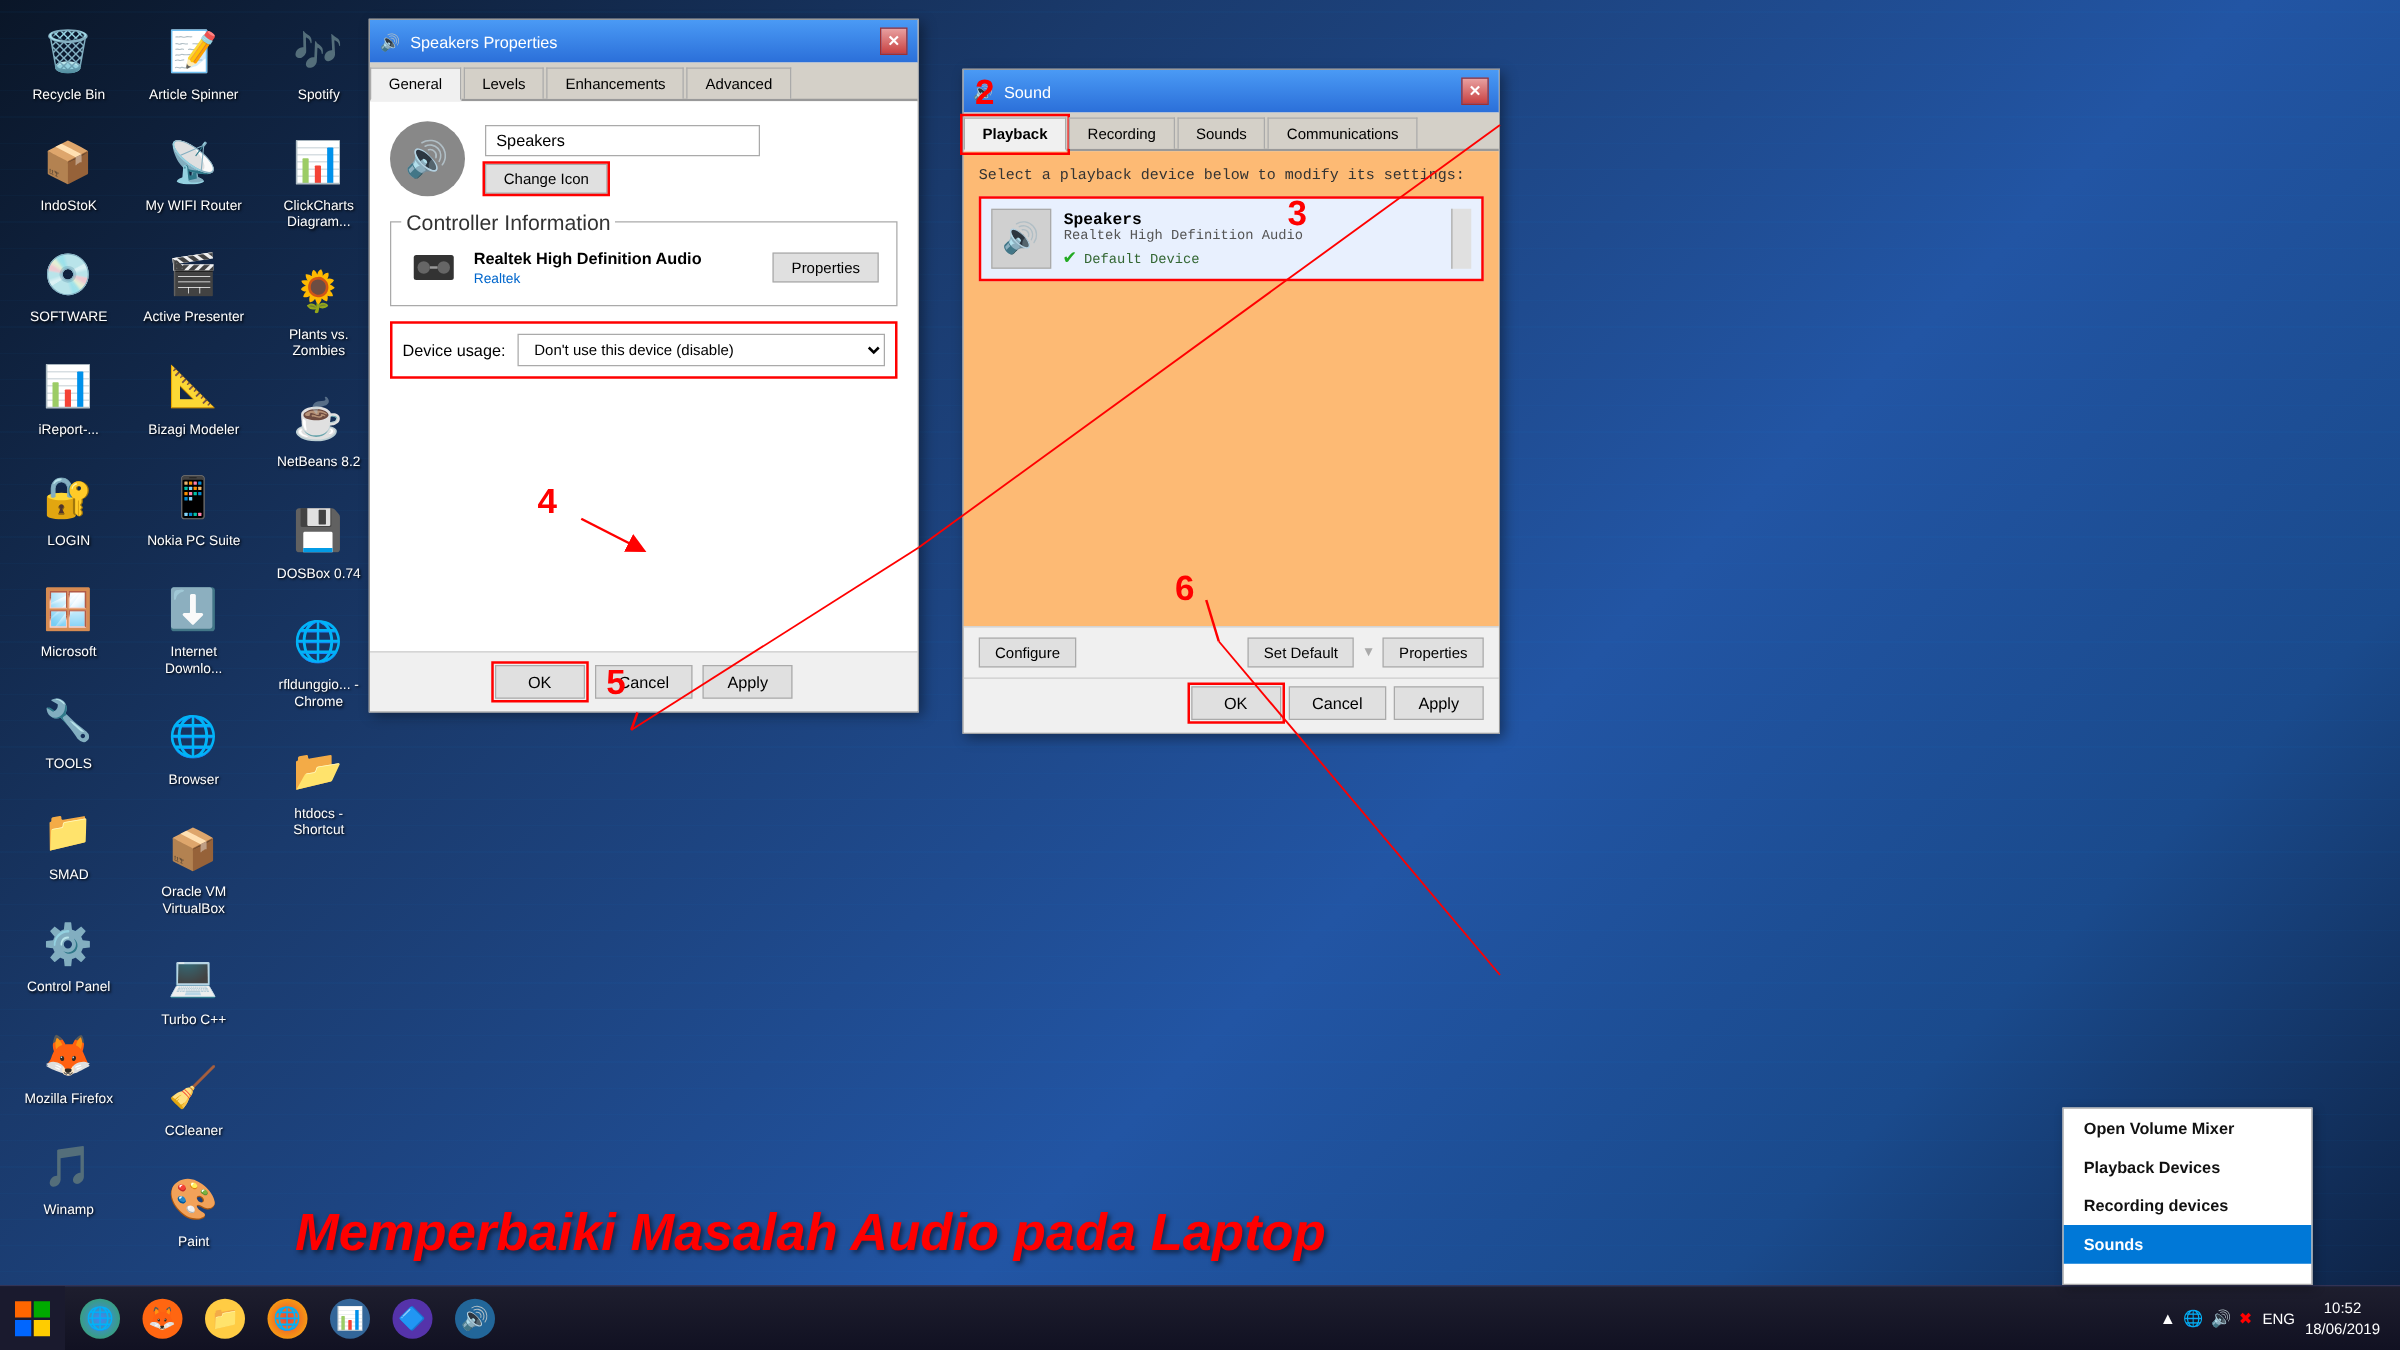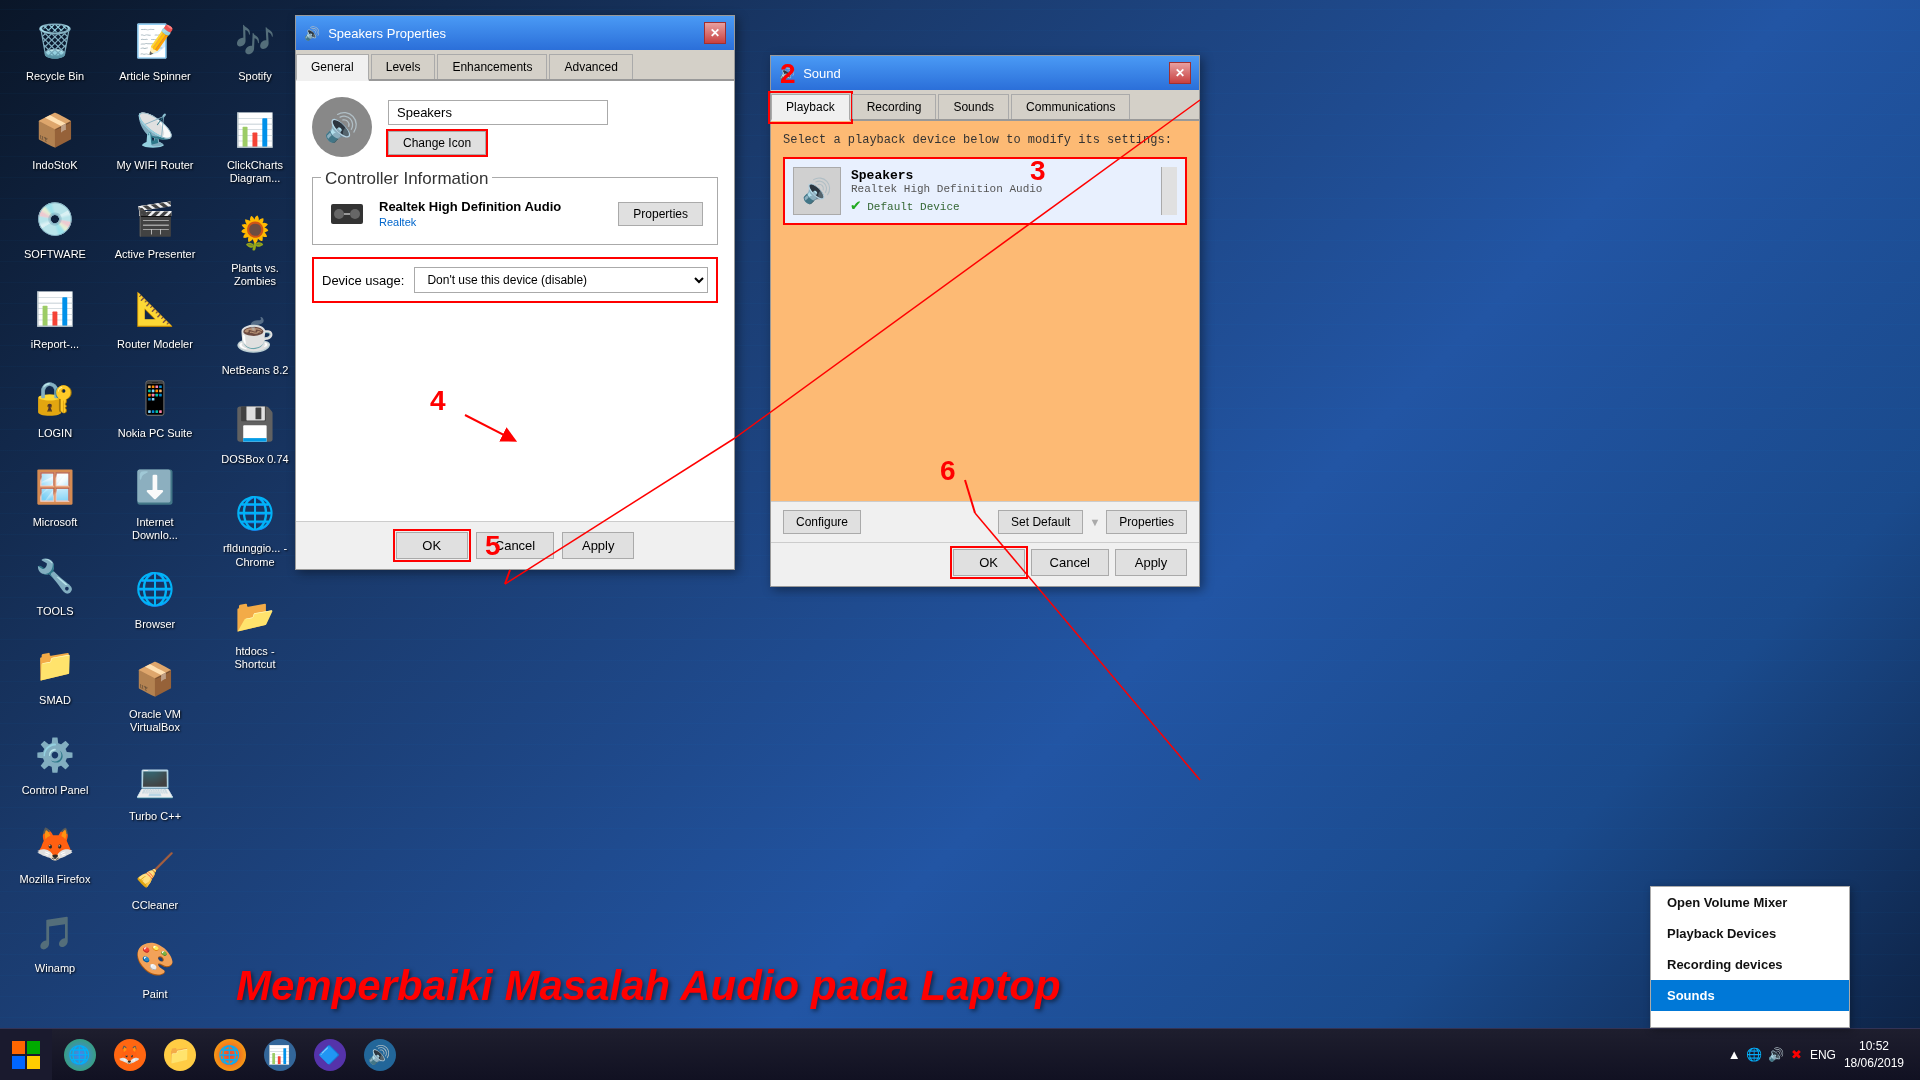--- a/index.html
+++ b/index.html
@@ -242,21 +242,21 @@
       background: #d4d0c8;
       font-size: 12px;
       margin-right: 2px;
       margin-top: 4px;
     }
 
     .dialog-tab.active {
       background: #f0f0f0;
       border-bottom: 2px solid #f0f0f0;
       margin-bottom: -2px;
-      font-weight: normal;
+      font-weight: bold;
     }
 
     .dialog-tab.highlighted {
       outline: 2px solid red;
       outline-offset: 1px;
     }
 
     .dialog-content {
       padding: 12px;
       background: #fdba74;
@@ -705,21 +705,21 @@
     <div class="desktop-icon">
       <div class="icon-img">📡</div>
       <span class="icon-label">My WIFI Router</span>
     </div>
     <div class="desktop-icon">
       <div class="icon-img">🎬</div>
       <span class="icon-label">Active Presenter</span>
     </div>
     <div class="desktop-icon">
       <div class="icon-img">📐</div>
-      <span class="icon-label">Router Modeler</span>
+      <span class="icon-label">Bizagi Modeler</span>
     </div>
     <div class="desktop-icon">
       <div class="icon-img">📱</div>
       <span class="icon-label">Nokia PC Suite</span>
     </div>
     <div class="desktop-icon">
       <div class="icon-img">⬇️</div>
       <span class="icon-label">Internet Downlo...</span>
     </div>
     <div class="desktop-icon">

